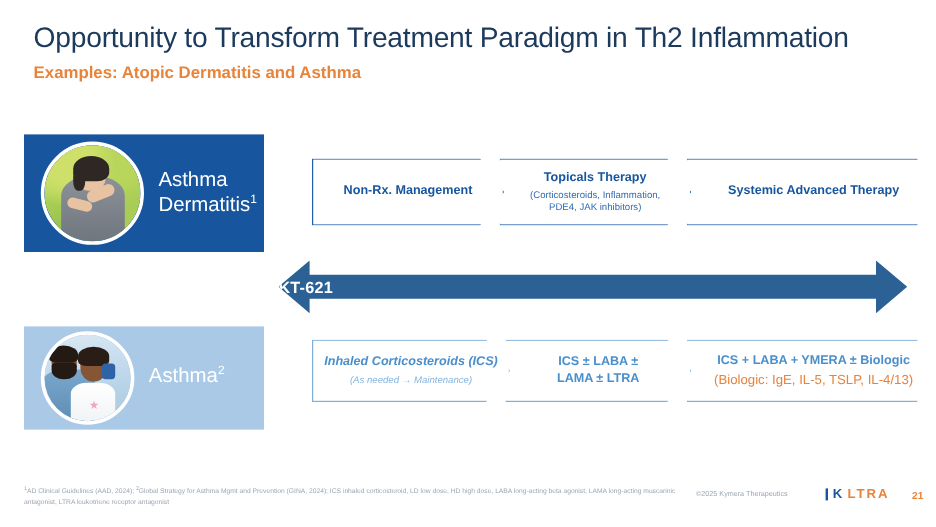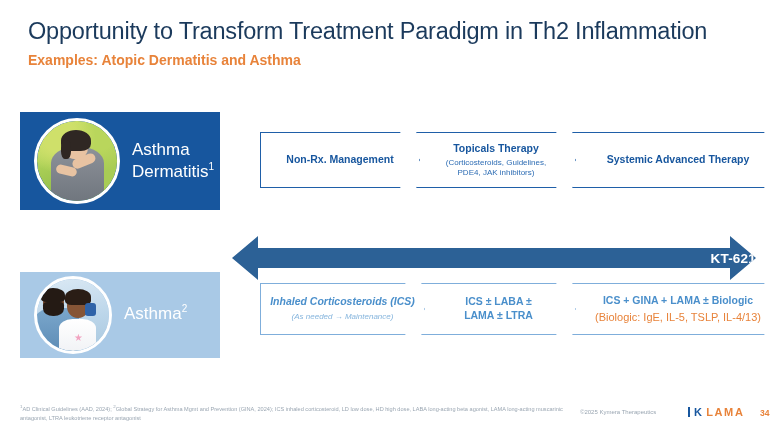--- a/index.html
+++ b/index.html
@@ -130,26 +130,26 @@
   .c1{left:0;top:0;width:160px;height:56px;}
   .c2{left:156px;top:0;width:160px;height:56px;}
   .c3{left:312px;top:0;width:212px;height:56px;}
 
   .c1as{left:0;top:0;width:165px;height:52px;font-style:italic;}
   .c2as{left:161px;top:0;width:155px;height:52px;}
   .c3as{left:312px;top:0;width:212px;height:52px;}
 
   
   .kt-arrow{
-    position:absolute;left:232px;top:236px;width:524px;height:44px;
+    position:absolute;left:232px;top:217px;width:524px;height:44px;
     background:#2C6196;
     clip-path:polygon(0 50%, 26px 0, 26px 12px, calc(100% - 26px) 12px,
       calc(100% - 26px) 0, 100% 50%, calc(100% - 26px) 100%,
       calc(100% - 26px) calc(100% - 12px), 26px calc(100% - 12px), 26px 100%);
-    display:flex;align-items:center;justify-content:flex-end;
+    display:flex;align-items:center;justify-content:flex-start;
   }
   .kt-label{color:#ffffff;font-weight:bold;font-size:13.5px;letter-spacing:0.2px;}
 
   
   .footnotes{
     position:absolute;left:20px;top:404px;width:552px;
     font-size:5.6px;line-height:1.55;color:#9aa6b2;
   }
   .footnotes sup{font-size:4.4px;}
   .copyright{
@@ -196,21 +196,21 @@
     <span>Dermatitis</span><sup>1</sup>
   </div>
 
   <div class="chev-row row-ad">
     <div class="chev chev-ad first c1">
       <div class="chev-ad-title">Non-Rx. Management</div>
     </div>
     <div class="chev chev-ad c2">
       <div class="chev-ad-title">Topicals Therapy</div>
       <div class="chev-ad-sub">
-        <span>(Corticosteroids, Guidelines,</span><br>
+        <span>(Corticosteroids, Inflammation,</span><br>
         <span>PDE4, JAK inhibitors)</span>
       </div>
     </div>
     <div class="chev chev-ad c3">
       <div class="chev-ad-title">Systemic Advanced Therapy</div>
     </div>
   </div>
 
   <div class="kt-arrow">
     <span class="kt-label">KT-621</span>
@@ -240,30 +240,30 @@
       <div class="chev-as-title">Inhaled Corticosteroids (ICS)</div>
       <div class="chev-as-sub">(As needed → Maintenance)</div>
     </div>
     <div class="chev chev-as c2as">
       <div class="chev-as-title">
         <span>ICS ± LABA ±</span><br>
         <span>LAMA ± LTRA</span>
       </div>
     </div>
     <div class="chev chev-as c3as">
-      <div class="chev-as-title">ICS + GINA + LAMA ± Biologic</div>
+      <div class="chev-as-title">ICS + LABA + YMERA ± Biologic</div>
       <div class="chev-as-sub orange">(Biologic: IgE, IL-5, TSLP, IL-4/13)</div>
     </div>
   </div>
 
   <div class="footnotes">
     <sup>1</sup><span>AD Clinical Guidelines (AAD, 2024); </span><sup>2</sup><span>Global Strategy for Asthma Mgmt and Prevention (GINA, 2024); ICS inhaled corticosteroid, LD low dose, HD high dose, LABA</span>
     <span>long-acting beta agonist, LAMA long-acting muscarinic antagonist, LTRA leukotriene receptor antagonist</span>
   </div>
   <div class="copyright">©2025 Kymera Therapeutics</div>
   <div class="logo">
     <span class="logo-mark"></span>
     <span class="logo-k">K</span>
-    <span class="logo-rest">LAMA</span>
-  </div>
-  <div class="page-num">34</div>
+    <span class="logo-rest">LTRA</span>
+  </div>
+  <div class="page-num">21</div>
 
 </div>
 
 </body></html>

